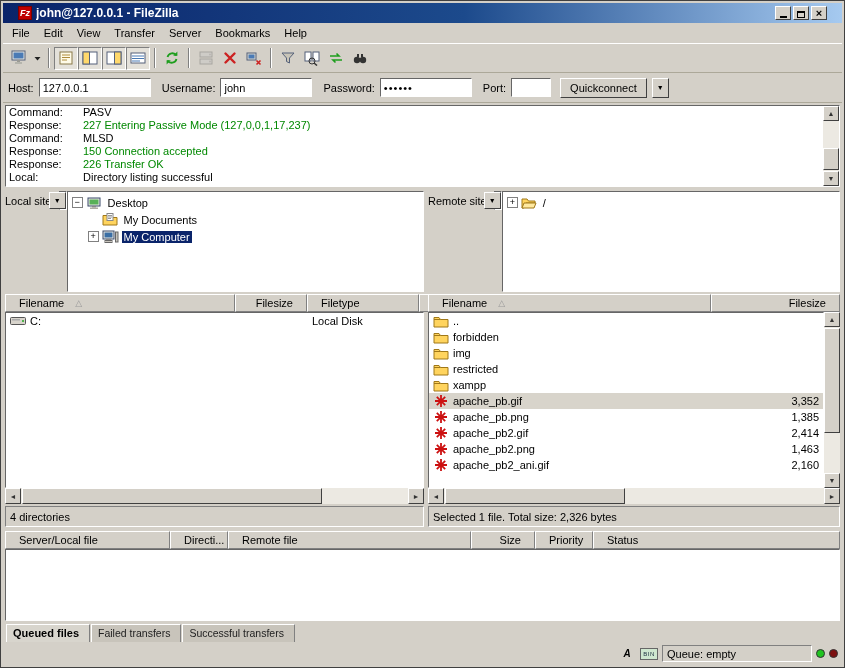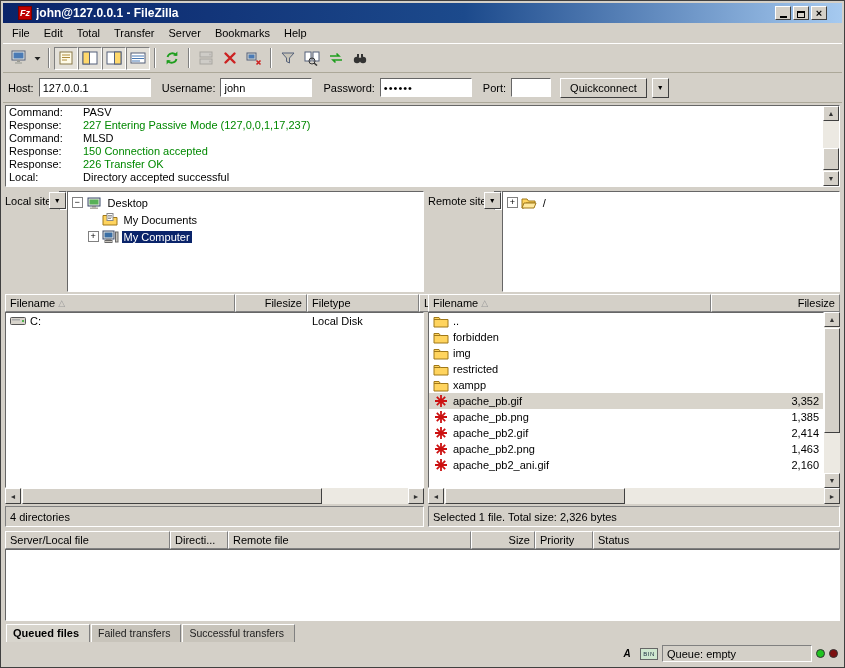--- a/index.html
+++ b/index.html
@@ -61,21 +61,21 @@
 .tree-row{height:17px;display:flex;align-items:center;gap:3px;white-space:nowrap;}
 .expander{width:11px;height:11px;flex:none;border:1px solid #808080;background:#fff;font-size:9px;line-height:9px;text-align:center;display:flex;align-items:center;justify-content:center;}
 .exp-spacer{width:11px;flex:none;}
 .tree-icon{width:17px;height:15px;flex:none;display:flex;align-items:center;justify-content:center;}
 .tree-label{padding:0 2px;}
 .tree-label.sel{background:#0a246a;color:#fff;}
 
 .files{flex:1;display:flex;margin:2px;min-height:0;}
 .flist{display:flex;flex-direction:column;min-width:0;}
 .flist-header{height:18px;flex:none;display:flex;background:#d4d0c8;}
-.hcell{background:#d4d0c8;border:1px solid;border-color:#fff #808080 #808080 #fff;display:flex;align-items:center;gap:3px;padding:0 4px;overflow:hidden;white-space:nowrap;flex:none;}
+.hcell{background:#d4d0c8;border:1px solid;border-color:#fff #808080 #808080 #fff;display:flex;align-items:center;gap:11px;padding:0 13px;overflow:hidden;white-space:nowrap;flex:none;}
 .sort-arrow{color:#9a9a9a;font-size:9px;}
 .flist-bodywrap{flex:1;display:flex;min-height:0;}
 .flist-body{flex:1;background:#fff;border:1px solid;border-color:#666 #fff #fff #666;overflow:hidden;position:relative;}
 .frow{height:16px;display:flex;align-items:center;white-space:nowrap;}
 .frow.rowsel{background:#d8d4cb;}
 .fcell{padding:0 4px;display:flex;align-items:center;gap:4px;overflow:hidden;flex:none;}
 .ficon{width:16px;height:14px;flex:none;display:flex;align-items:center;justify-content:center;}
 .local-c0{width:230px;}.local-c1{width:72px;justify-content:flex-end;}.local-c2{width:112px;}.local-c3{flex:1;}
 .remote-c0{width:283px;}.remote-c1{flex:1;justify-content:flex-end;}
 
@@ -118,21 +118,21 @@
       <button class="winbtn max">
           <span></span>
         </button>
       <button class="winbtn close">×</button>
     </span>
   </div>
 
   <div class="menubar">
       <span class="menu-item">File</span>
       <span class="menu-item">Edit</span>
-      <span class="menu-item">Total</span>
+      <span class="menu-item">View</span>
       <span class="menu-item">Transfer</span>
       <span class="menu-item">Server</span>
       <span class="menu-item">Bookmarks</span>
       <span class="menu-item">Help</span>
     </div>
 
   <div class="toolbar">
       <button class="tb-btn">
         <svg width="16" height="16" viewBox="0 0 16 16">
           <rect x="1" y="1" width="13" height="9" fill="#e8e8e2" stroke="#55617a"></rect>
@@ -243,21 +243,21 @@
     <button class="qc-drop">▼</button>
   </div>
 
   <div class="logpane">
     <div class="log-lines">
         <div class="log-row"><span class="log-prefix">Command:</span><span class="log-msg command">PASV</span></div>
         <div class="log-row"><span class="log-prefix">Response:</span><span class="log-msg response">227 Entering Passive Mode (127,0,0,1,17,237)</span></div>
         <div class="log-row"><span class="log-prefix">Command:</span><span class="log-msg command">MLSD</span></div>
         <div class="log-row"><span class="log-prefix">Response:</span><span class="log-msg response">150 Connection accepted</span></div>
         <div class="log-row"><span class="log-prefix">Response:</span><span class="log-msg response">226 Transfer OK</span></div>
-        <div class="log-row"><span class="log-prefix">Local:</span><span class="log-msg status">Directory accepted successful</span></div>
+        <div class="log-row"><span class="log-prefix">Local:</span><span class="log-msg status">Directory listing successful</span></div>
       </div>
     <div class="vscroll">
       <button class="sbtn">▲</button>
       <div class="vtrack">
         <div class="vthumb" style="bottom:1px;height:22px;"></div>
       </div>
       <button class="sbtn">▼</button>
     </div>
   </div>
 

